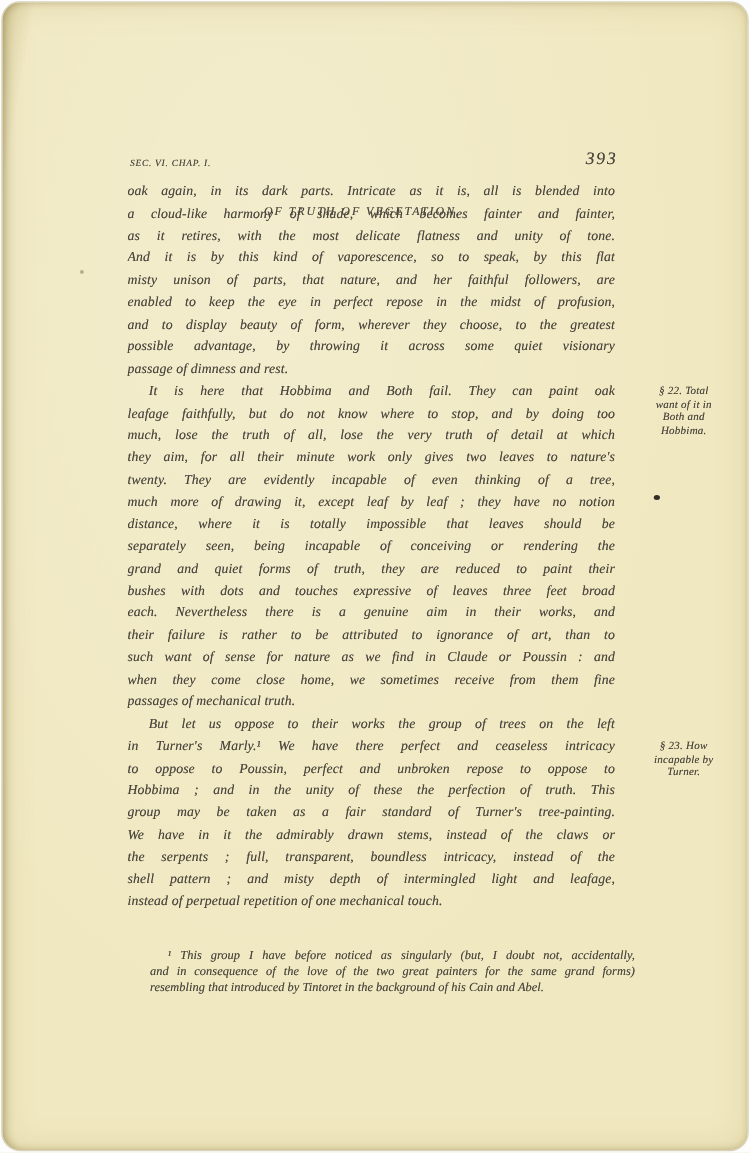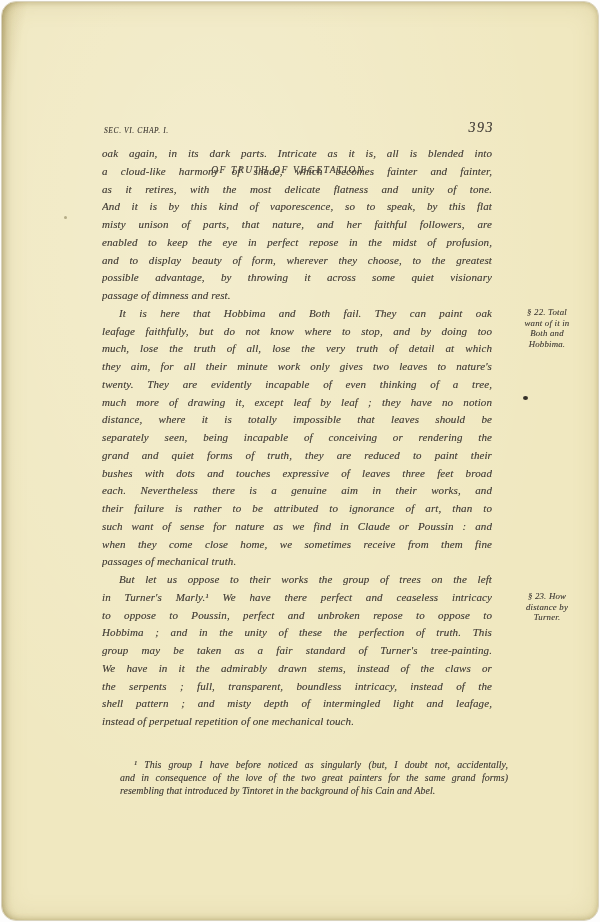--- a/index.html
+++ b/index.html
@@ -153,21 +153,21 @@
     </div>
 
     <div class="note note1">
         <div class="line first">§ 22. Total</div>
         <div class="line">want of it in</div>
         <div class="line">Both and</div>
         <div class="line last">Hobbima.</div>
       </div>
     <div class="note note2">
         <div class="line first">§ 23. How</div>
-        <div class="line">distance by</div>
+        <div class="line">incapable by</div>
         <div class="line last">Turner.</div>
       </div>
 
     <div class="footnote" data-indent-first="true">
         <div class="line first">¹ This group I have before noticed as singularly (but, I doubt not, accidentally,</div>
         <div class="line">and in consequence of the love of the two great painters for the same grand forms)</div>
         <div class="line last">resembling that introduced by Tintoret in the background of his Cain and Abel.</div>
       </div>
 
     <div class="speck"></div>

